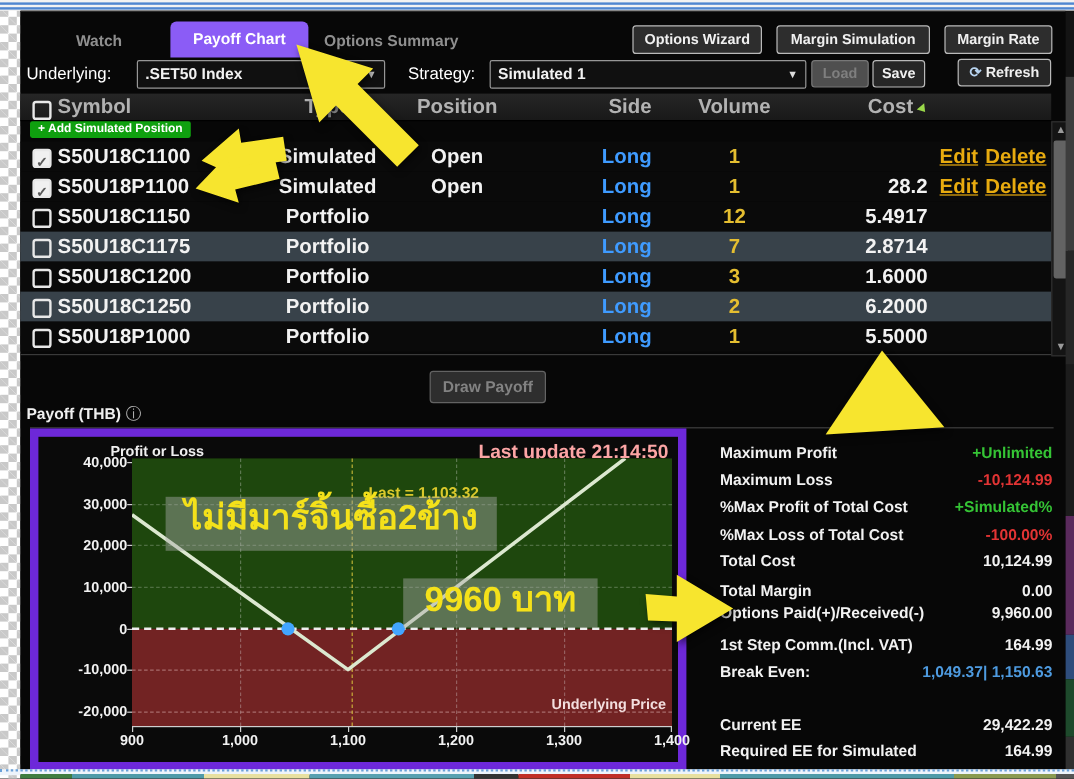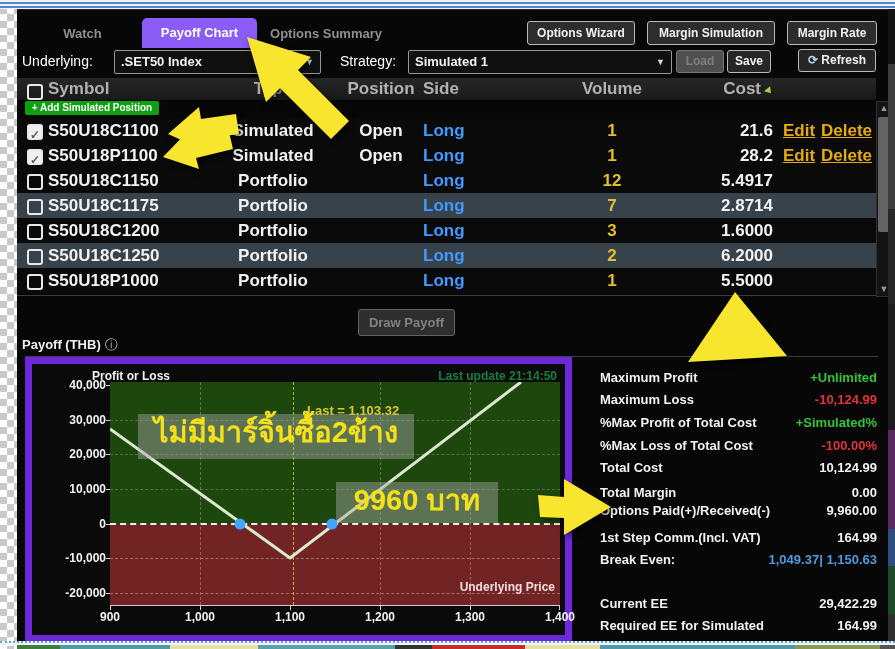--- a/index.html
+++ b/index.html
@@ -34,21 +34,21 @@
   .sm-btn.disabled{background:#4f4f4f;color:#7f7f7f;border-color:#777;}
   
   #thead{left:17px;top:78px;width:859px;height:22px;background:linear-gradient(#262626,#191919);
     border-bottom:1px solid #000;color:#b2b2b2;font-size:12px;font-weight:bold;}
   #thead .cell{line-height:22px;}
   .cell{position:absolute;top:0;height:25px;line-height:25px;font-size:17px;font-weight:bold;white-space:nowrap;}
   .c-cb{left:10px;top:6px;}
   .c-sym{left:31px;width:180px;color:#f2f2f2;}
   .c-type{left:196px;width:120px;text-align:center;color:#f2f2f2;}
   .c-pos{left:304px;width:120px;text-align:center;color:#f2f2f2;}
-  .c-side{left:406px;width:120px;text-align:left;color:#3f9bff;}
+  .c-side{left:406px;width:120px;text-align:right;color:#3f9bff;}
   .c-vol{left:535px;width:120px;text-align:center;color:#e5be30;}
   .c-cost{left:616px;width:140px;text-align:right;color:#f2f2f2;}
   .c-edit{left:766px;width:34px;color:#e8ab0f;text-decoration:underline;cursor:pointer;}
   .c-del{left:804px;width:50px;color:#e8ab0f;text-decoration:underline;cursor:pointer;}
   #thead .c-sym,#thead .c-type,#thead .c-pos,#thead .c-side,#thead .c-vol,#thead .c-cost{color:#b2b2b2;}
   .row{position:absolute;left:17px;width:859px;height:25px;background:#0a0a0a;cursor:pointer;}
   .row.shaded{background:#38424a;}
   .cb{width:12px;height:12px;border:2px solid #e8e8e8;border-radius:3px;background:transparent;position:relative;}
   .cb.checked{background:#f0f0f0;}
   .cb.checked::after{content:"\2713";position:absolute;left:1px;top:-3px;color:#5a5a5a;font-size:12px;font-weight:bold;}
@@ -63,21 +63,21 @@
   #table-bottom{left:17px;top:295px;width:859px;height:1px;background:#3a3a3a;}
   
   #draw-payoff{left:358px;top:309px;width:95px;height:25px;background:#2e2e2e;border:1px solid #636363;border-radius:3px;
     color:#828282;font-size:13px;font-weight:bold;text-align:center;line-height:25px;cursor:pointer;}
   #payoff-title{left:22px;top:336px;font-size:13px;font-weight:bold;color:#f0f0f0;}
   #payoff-title .info{color:#b5b5b5;font-weight:normal;margin-left:4px;cursor:pointer;}
   #sep-line{left:25px;top:356px;width:853px;height:1px;background:#3f3f3f;}
   
   #chart{left:25px;top:357px;width:533px;height:271px;border:7px solid #6d28d9;background:#0a0a0a;}
   #chart .hdr-l{position:absolute;left:60px;top:5px;font-size:12px;font-weight:bold;color:#f0f0f0;}
-  #chart .hdr-r{position:absolute;right:8px;top:5px;font-size:12px;font-weight:bold;color:#15803d;}
+  #chart .hdr-r{position:absolute;right:8px;top:5px;font-size:16px;font-weight:bold;color:#fca5a5;}
   #plot{position:absolute;left:78px;top:18px;width:450px;height:223px;}
   #plot .green{position:absolute;left:0;top:0;width:450px;height:142px;background:#1e470d;}
   #plot .red{position:absolute;left:0;top:142px;width:450px;height:81px;background:#722323;}
   .vgrid{position:absolute;top:0;height:223px;width:0;border-left:1px dashed rgba(225,225,225,.32);}
   .vgrid.yellow{border-left:1px dashed rgba(216,196,60,.85);}
   .hgrid{position:absolute;left:0;width:450px;height:0;border-top:1px dashed rgba(255,255,255,.22);}
   .hgrid.redzone{border-top:1px dashed rgba(255,225,225,.38);}
   #zero-line{position:absolute;left:0;top:141px;width:450px;height:0;border-top:2px dashed #eee;}
   #xaxis{position:absolute;left:78px;top:241px;width:450px;height:1px;background:#cfcfcf;}
   .ylab{position:absolute;left:0;width:74px;text-align:right;font-size:12px;font-weight:bold;color:#f2f2f2;height:14px;line-height:14px;}
@@ -145,21 +145,20 @@
   </div>
   <div class="abs" id="add-sim">+ Add Simulated Position</div>
 
   <div class="row" style="top:118px">
     <div class="cell c-cb cb checked"></div>
     <div class="cell c-sym">S50U18C1100</div>
     <div class="cell c-type">Simulated</div>
     <div class="cell c-pos">Open</div>
     <div class="cell c-side">Long</div>
     <div class="cell c-vol">1</div>
-    <div class="cell c-cost">21.6</div>
     <div class="cell c-edit">Edit</div>
     <div class="cell c-del">Delete</div>
   </div>
   <div class="row" style="top:143px">
     <div class="cell c-cb cb checked"></div>
     <div class="cell c-sym">S50U18P1100</div>
     <div class="cell c-type">Simulated</div>
     <div class="cell c-pos">Open</div>
     <div class="cell c-side">Long</div>
     <div class="cell c-vol">1</div>

